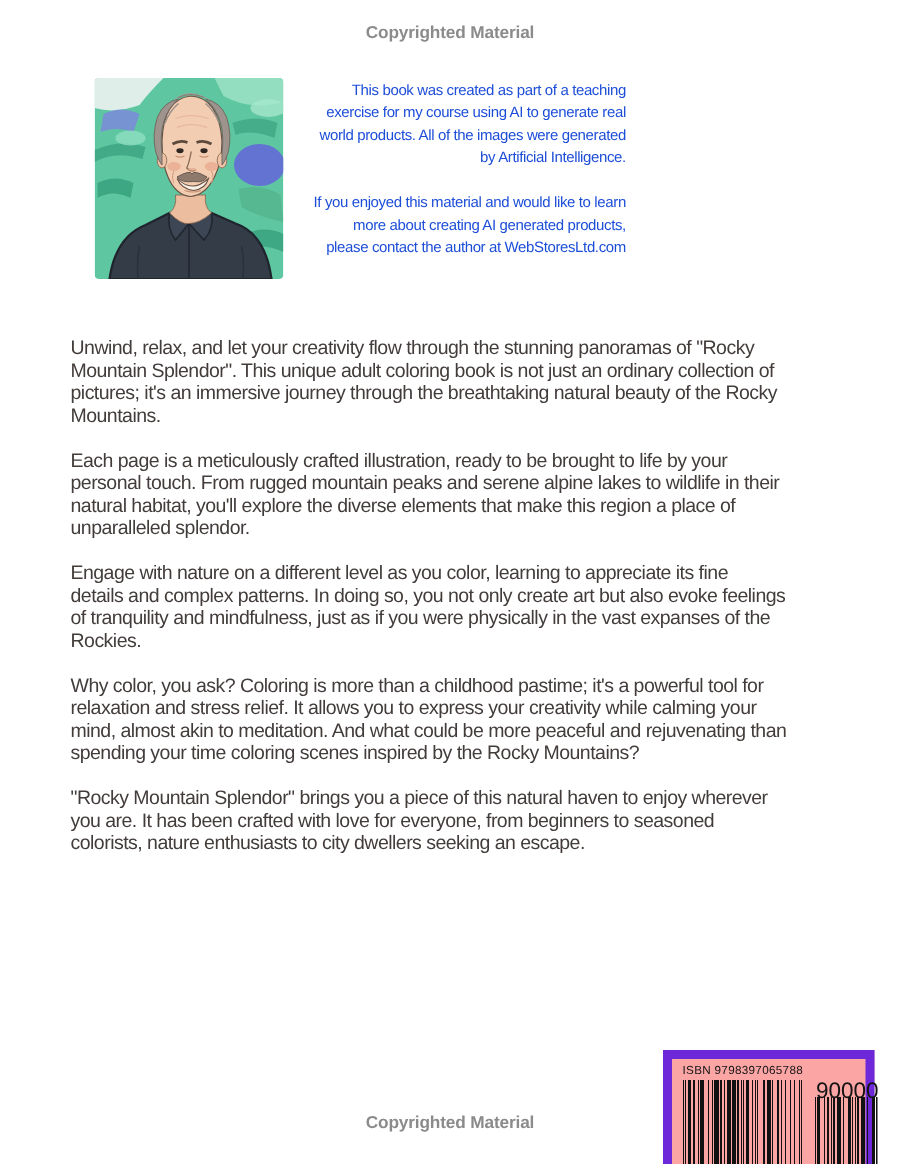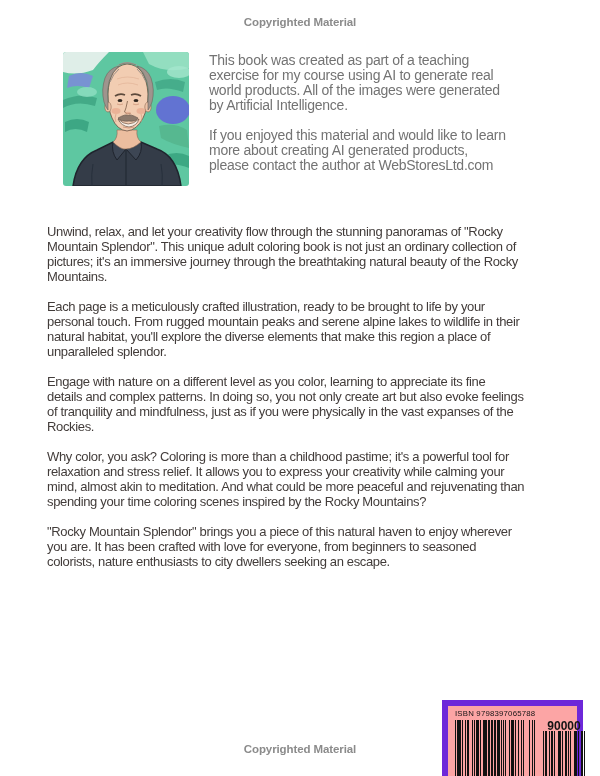--- a/index.html
+++ b/index.html
@@ -31,25 +31,26 @@
     left: 63px; top: 52px;
     width: 126px; height: 134px;
     border-radius: 3px;
     overflow: hidden;
   }
   .photo svg { display: block; }
 
   .intro {
     position: absolute;
     left: 209px; top: 53px;
-    font-size: 14px;
+    font-size: 10px;
     line-height: 15px;
     letter-spacing: -0.25px;
-    color: #737373;
+    color: #1d4ed8;
     white-space: pre;
+    text-align: right;
   }
   .body-text {
     position: absolute;
     left: 47px; top: 224px;
     font-size: 13px;
     line-height: 15px;
     letter-spacing: -0.35px;
     color: #423c3a;
     white-space: pre;
   }
@@ -84,22 +85,22 @@
     white-space: nowrap;
   }
   .bc-digit.lead  { left: 2px; }
   .bc-digit.left  { left: 19px; }
   .bc-digit.right { left: 55px; margin-left: 20px; }
   .supp-num {
     position: absolute;
     left: 96px; top: 13px;
     width: 40px;
     text-align: center;
-    font-size: 12px;
-    font-weight: 700;
+    font-size: 15px;
+    font-weight: 400;
     color: #141414;
   }
   .supp-bars {
     position: absolute;
     left: 95px; top: 25px;
   }
 </style>
 </head>
 <body>
 

